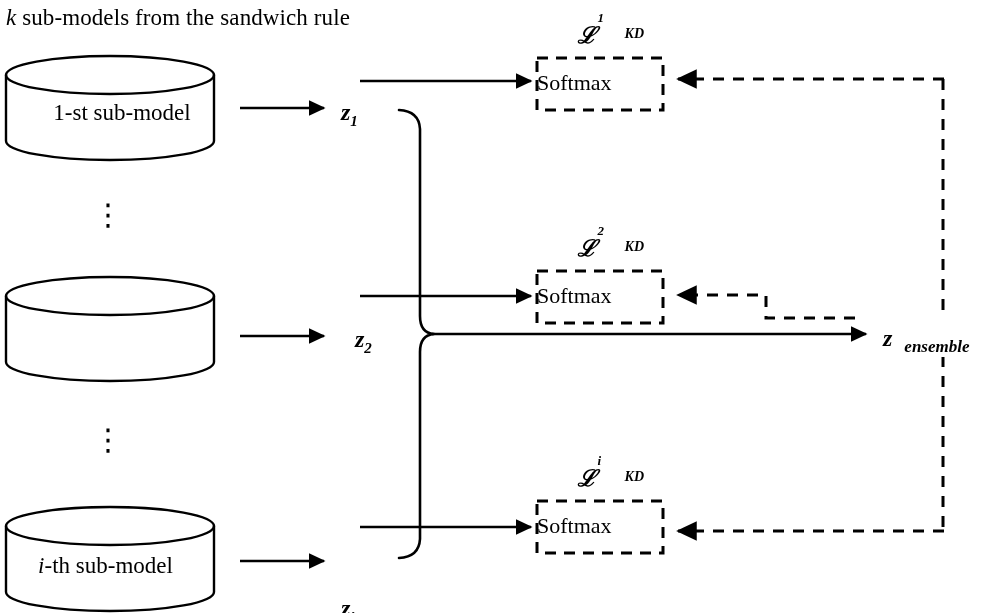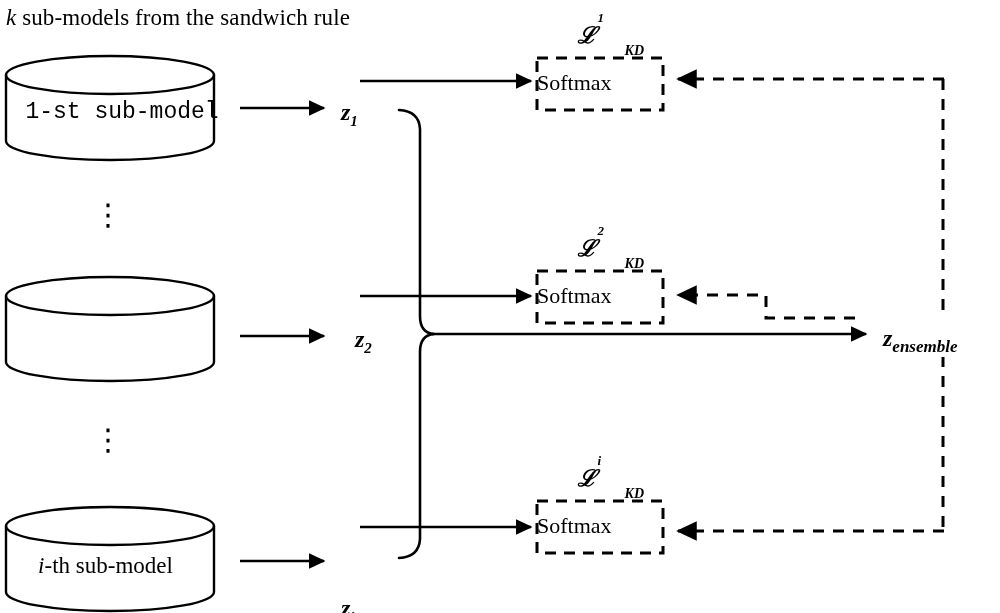--- a/index.html
+++ b/index.html
@@ -46,35 +46,35 @@
   .zlbl sub{font-size:15px;font-style:italic;font-weight:bold;}
 
   .zens{
     font-family:"Liberation Serif", serif;
     font-weight:bold;
     font-style:italic;
     font-size:24px;
     background:#ffffff;
     padding:2px 3px;
   }
-  .zens sub{font-size:17px;font-style:italic;font-weight:bold;}
+  .zens sub{font-size:17px;font-style:italic;font-weight:bold;margin-left:12px;}
 
   .kd{
     font-family:"Liberation Serif", serif;
     font-weight:bold;
     font-style:italic;
     font-size:21px;
     text-align:center;
   }
   .kd .scr{font-size:23px;}
   .kd .sup{font-size:13px;vertical-align:super;font-weight:bold;font-style:italic;}
   .kd .sub{font-size:14px;vertical-align:sub;font-weight:bold;font-style:italic;}
   .kd .stack{display:inline-block;position:relative;width:26px;height:1em;vertical-align:baseline;}
   .kd .stack .sup{position:absolute;left:1px;top:-11px;vertical-align:baseline;}
-  .kd .stack .sub{position:absolute;left:0px;top:22px;vertical-align:baseline;padding-left:28px;}
+  .kd .stack .sub{position:absolute;left:0px;top:5px;vertical-align:baseline;padding-left:28px;}
 
   .vdots{
     font-family:"Liberation Serif", serif;
     font-size:30px;
     letter-spacing:0;
     text-align:center;
   }
 </style>
 </head>
 <body>
@@ -134,21 +134,21 @@
 
     <path d="M 855 318 L 766 318 L 766 295 L 678 295" fill="none" stroke="#000" stroke-width="3" stroke-dasharray="11 9" marker-end="url(#dashHead)"></path>
 
     <path d="M 944 531 L 678 531" fill="none" stroke="#000" stroke-width="3" stroke-dasharray="11 9" marker-end="url(#dashHead)"></path>
   </svg>
 
   <div class="lbl title" style="left:6px;top:6px;">
     <span class="it">k</span><span> sub-models from the sandwich rule</span>
   </div>
 
-  <div class="lbl cyl-label" style="left:6px;top:101px;width:232px;font-family:Liberation Mono, monospace;">
+  <div class="lbl cyl-label" style="left:6px;top:101px;width:232px;">
     <span>1-st sub-model</span>
   </div>
 
 
   <div class="lbl cyl-label" style="left:6px;top:554px;width:199px;">
     <span class="it">i</span><span>-th sub-model</span>
   </div>
 
   <div class="lbl vdots" style="left:92px;top:200px;width:32px;">
     <span>⋮</span>

